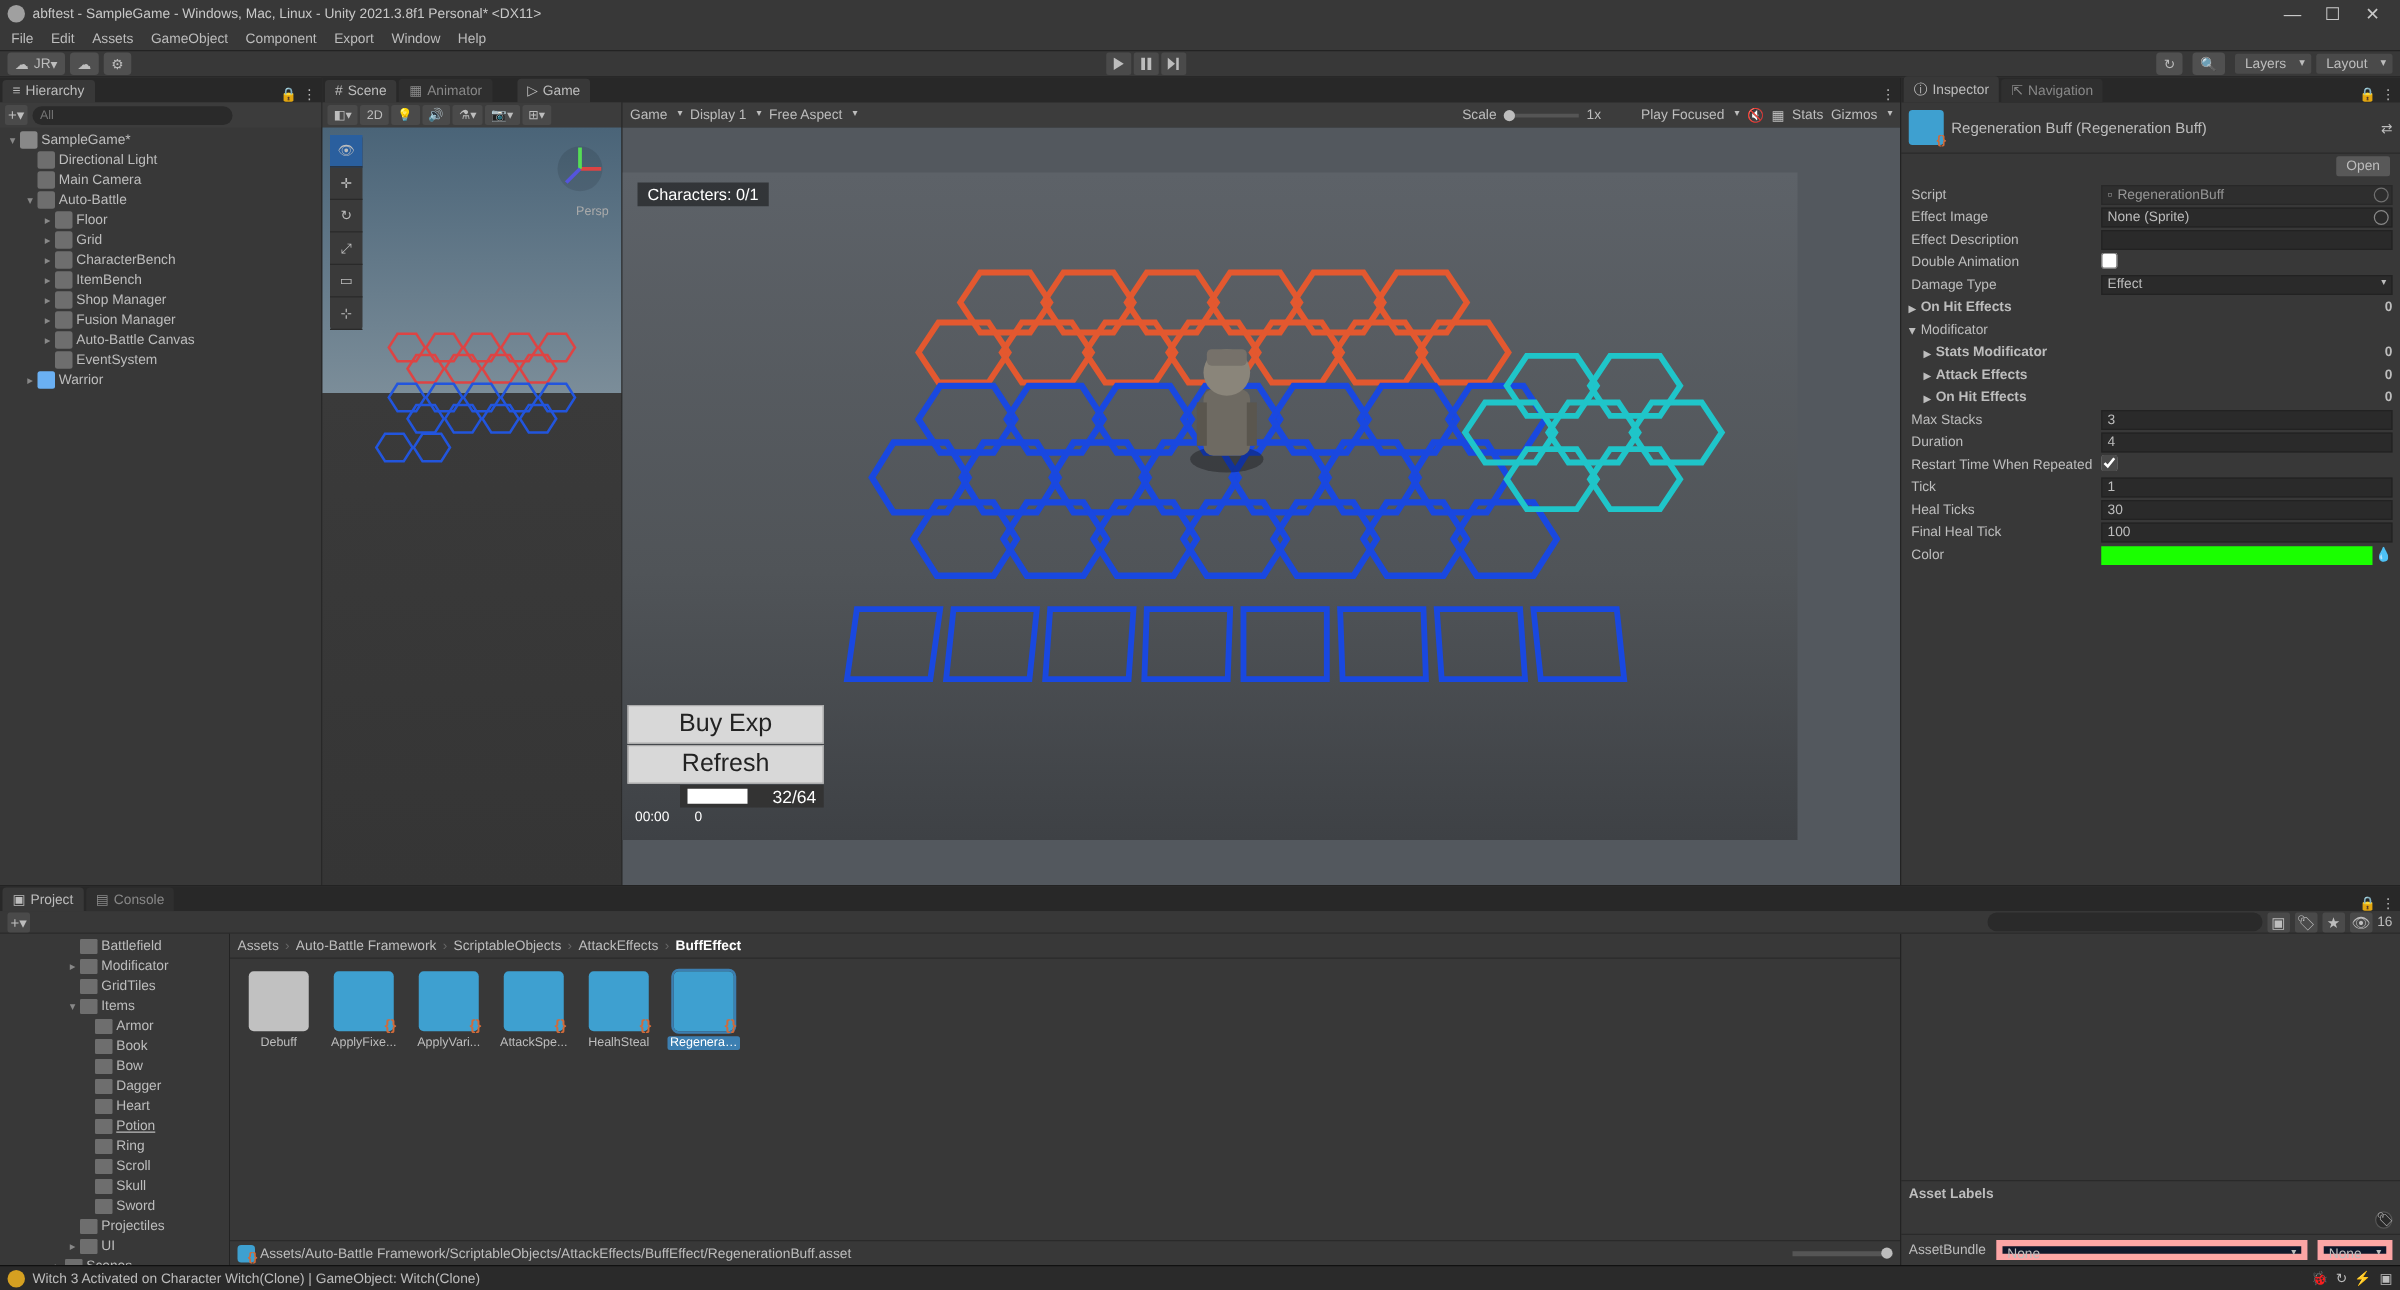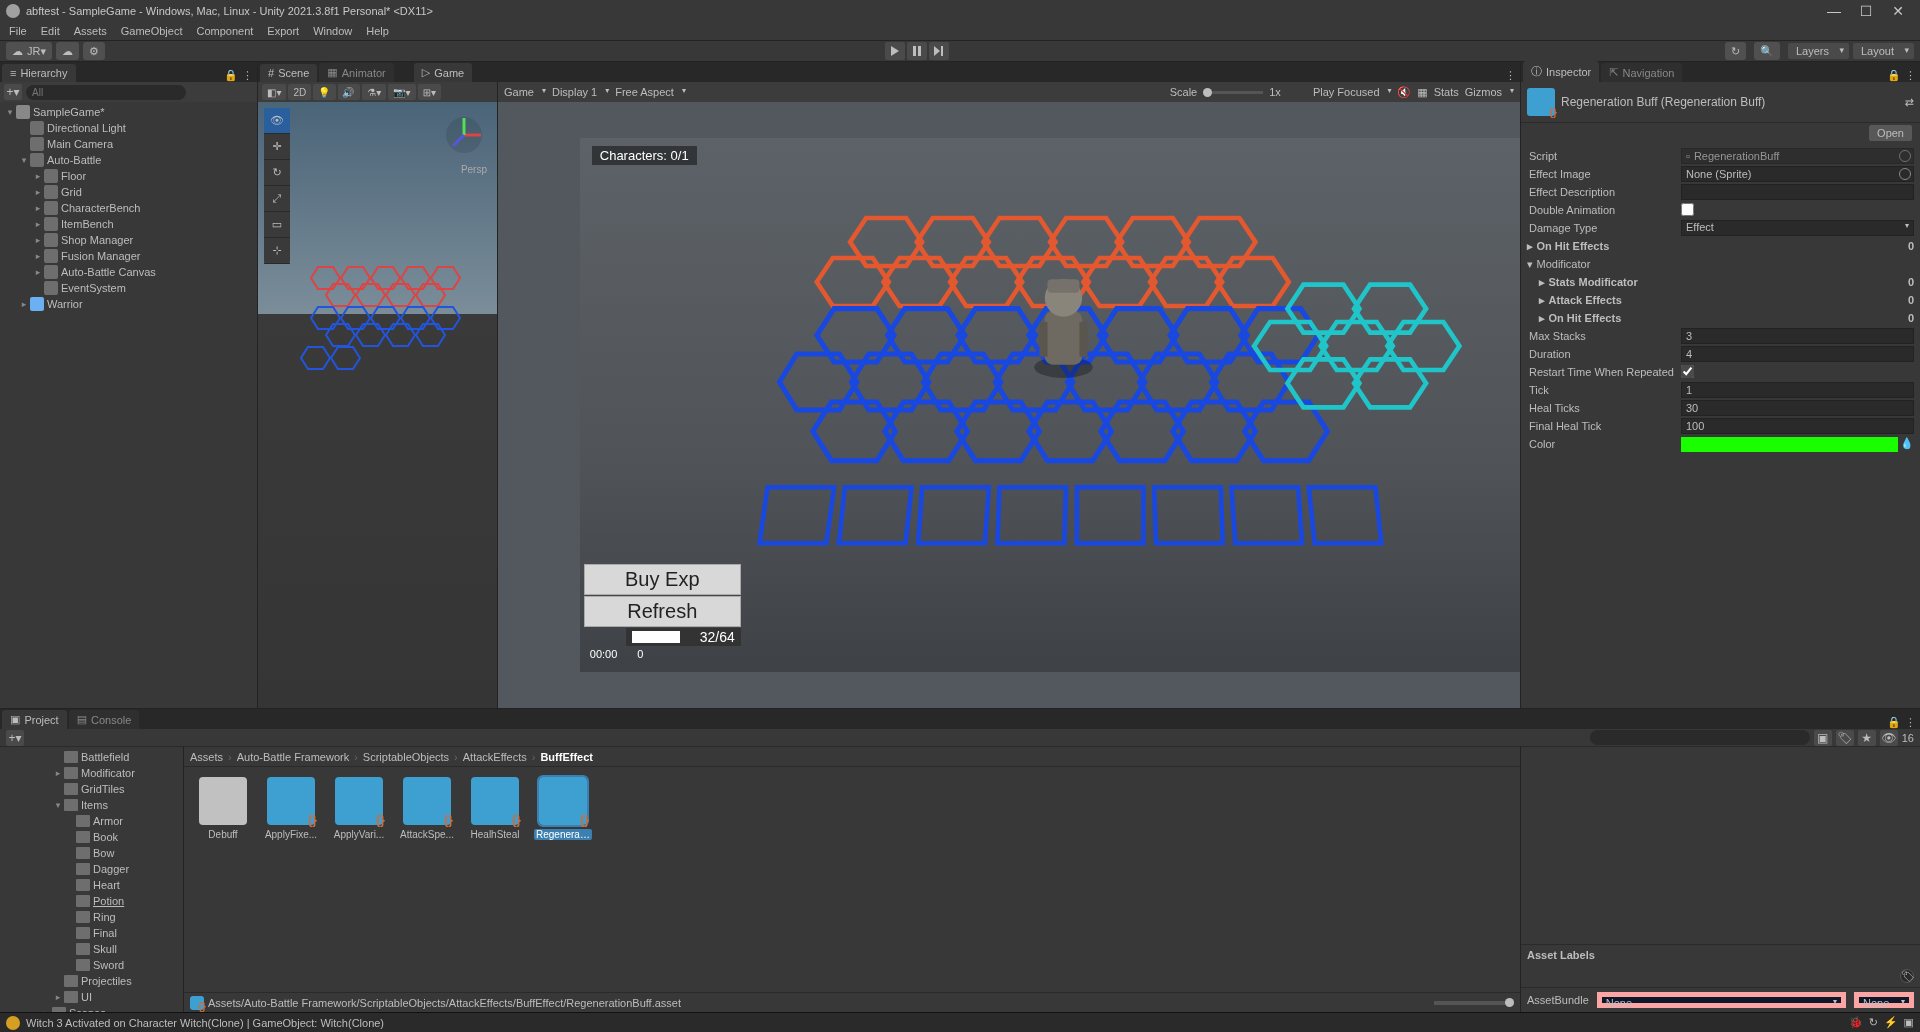--- a/index.html
+++ b/index.html
@@ -53,21 +53,21 @@
 .pill2 { background:#4a4a4a; border-radius:2px; padding:1px 5px; height:16px; display:flex; align-items:center; cursor:pointer; font-size:10px;}
 .scene-canvas { flex:1; background: linear-gradient(180deg, #4a6478 0%, #7b8d99 35%, #3a3a3a 35%, #353535 100%); position:relative; overflow:hidden;}
 .scene-tools { position:absolute; left:6px; top:6px; background:#3a3a3a; border-radius:3px; display:flex; flex-direction:column; }
 .scene-tools .stool { width:26px; height:26px; display:flex; align-items:center; justify-content:center; border-bottom:1px solid #2a2a2a; cursor:pointer;}
 .scene-tools .stool.active { background:#2a5f9e; }
 
 .gameview { flex:1; display:flex; flex-direction:column; background:#232323;}
 .gamebar { height:20px; background:#3c3c3c; display:flex; align-items:center; gap:6px; padding:0 6px; font-size:10px;}
 .gamebar .dd { background:transparent; cursor:pointer; position:relative; padding-right:12px;}
 .gamebar .dd::after { content:'▾'; position:absolute; right:0; font-size:8px;}
-.game-canvas { flex:1; background:#53585e; position:relative; overflow:hidden; display:flex; align-items:center; justify-content:flex-end;}
+.game-canvas { flex:1; background:#53585e; position:relative; overflow:hidden; display:flex; align-items:center; justify-content:flex-start;}
 .game-inner { width:92%; height:88%; background: linear-gradient(180deg,#5d6268 0%, #505458 60%, #3e4145 100%); position:relative; }
 .char-label { position:absolute; left:12px; top:8px; background:rgba(0,0,0,0.45); color:#fff; padding:2px 8px; font-size:13px;}
 
 .game-buttons { position:absolute; left:4px; bottom:10px; width:157px; }
 .gbtn { background:#d8d8d8; color:#222; text-align:center; padding:3px 0; font-size:20px; border:1px solid #aaa; margin-bottom:1px; cursor:pointer;}
 .gprog { background:#333; height:18px; display:flex; align-items:center;margin-left:42px; }
 .gprog .bar { height:12px; background:#fff; margin-left:6px;}
 .gprog-text { color:#fff; margin-left:auto; padding-right:6px; font-size:14px;}
 .gtime { color:#fff; font-size:22px; display:flex; gap:20px; padding:2px 6px;}
 
@@ -631,21 +631,21 @@
           <span>Potion</span>
         </div>
         <div class="prow" style="padding-left: 40px;">
           <span class="fold"></span>
           <span class="fico"></span>
           <span>Ring</span>
         </div>
         <div class="prow" style="padding-left: 40px;">
           <span class="fold"></span>
           <span class="fico"></span>
-          <span>Final</span>
+          <span>Scroll</span>
         </div>
         <div class="prow" style="padding-left: 40px;">
           <span class="fold"></span>
           <span class="fico"></span>
           <span>Skull</span>
         </div>
         <div class="prow" style="padding-left: 40px;">
           <span class="fold"></span>
           <span class="fico"></span>
           <span>Sword</span>

